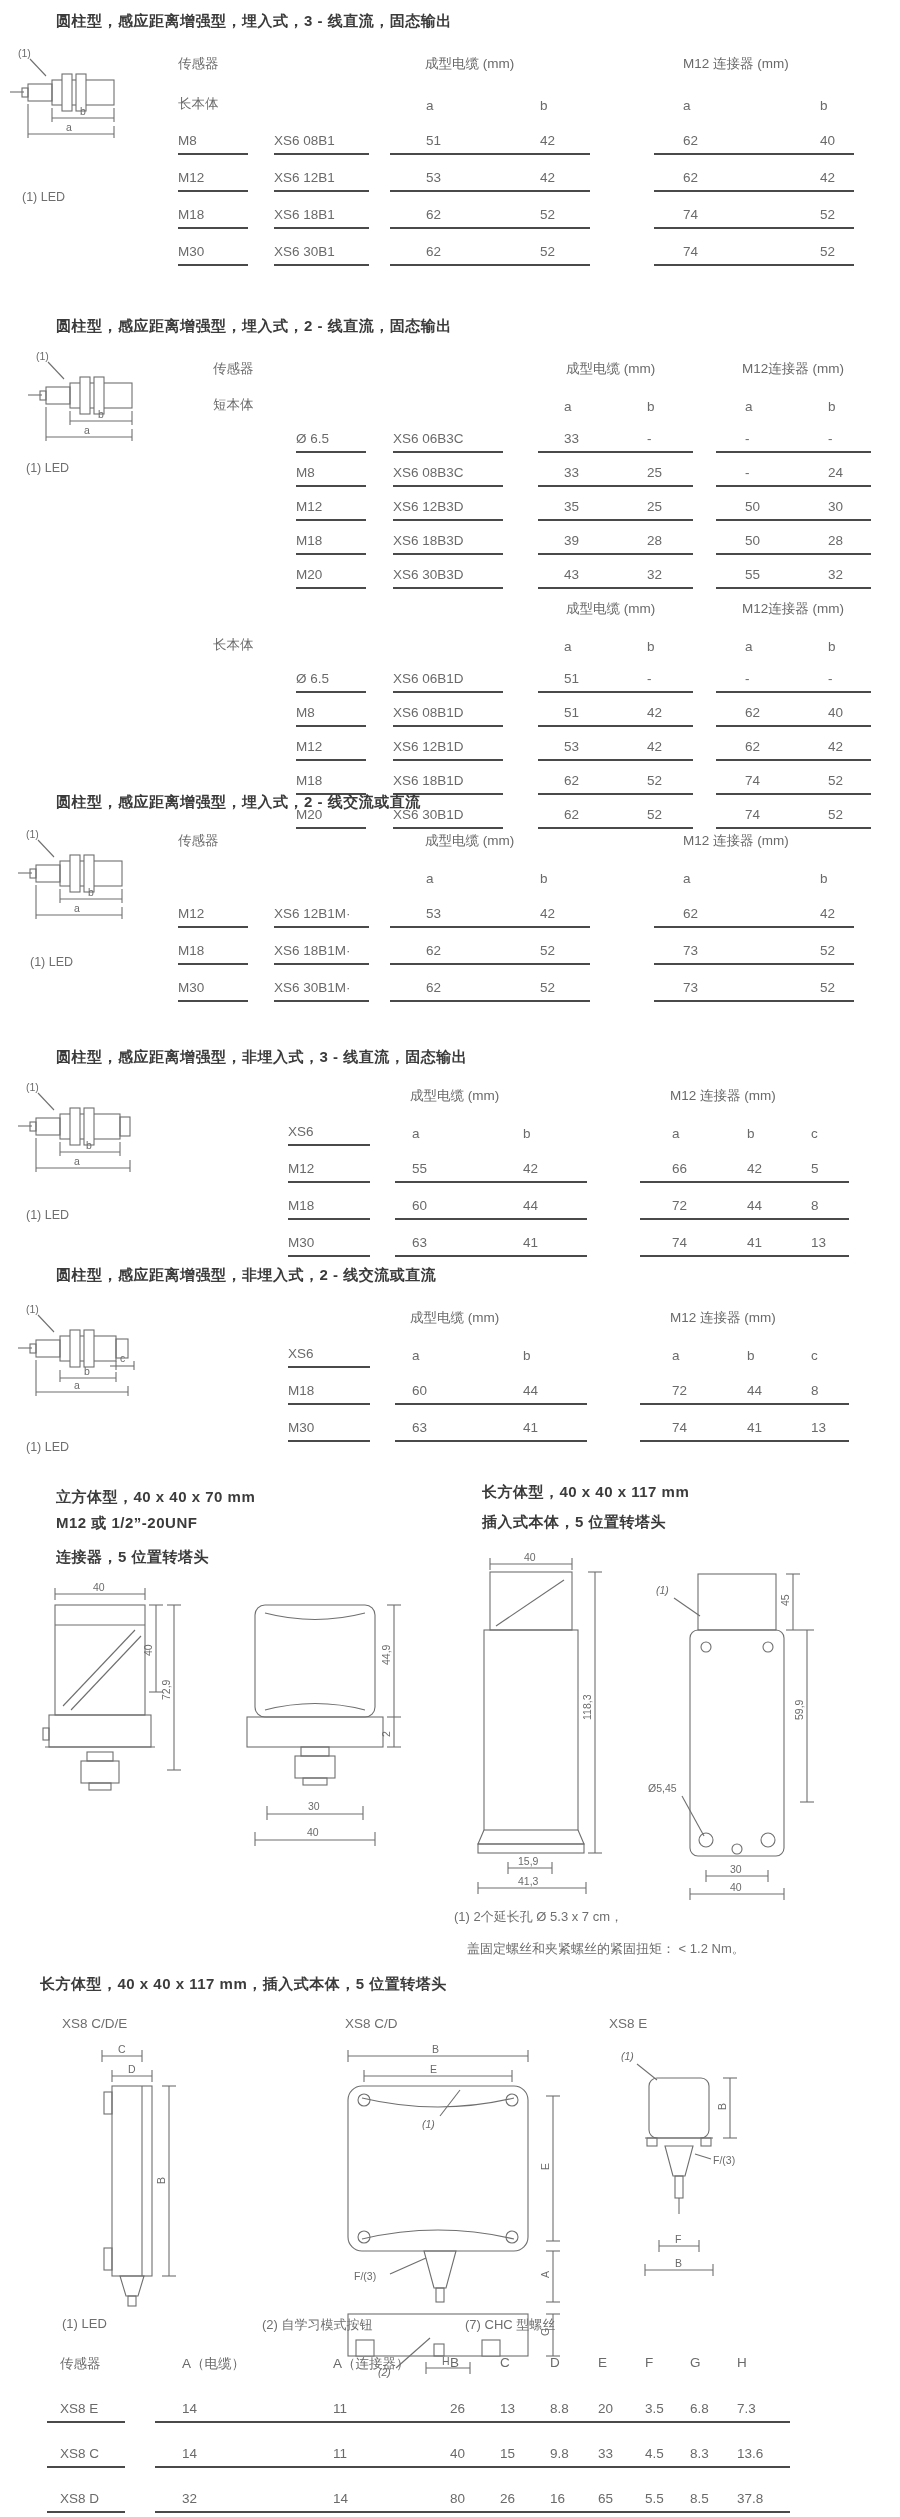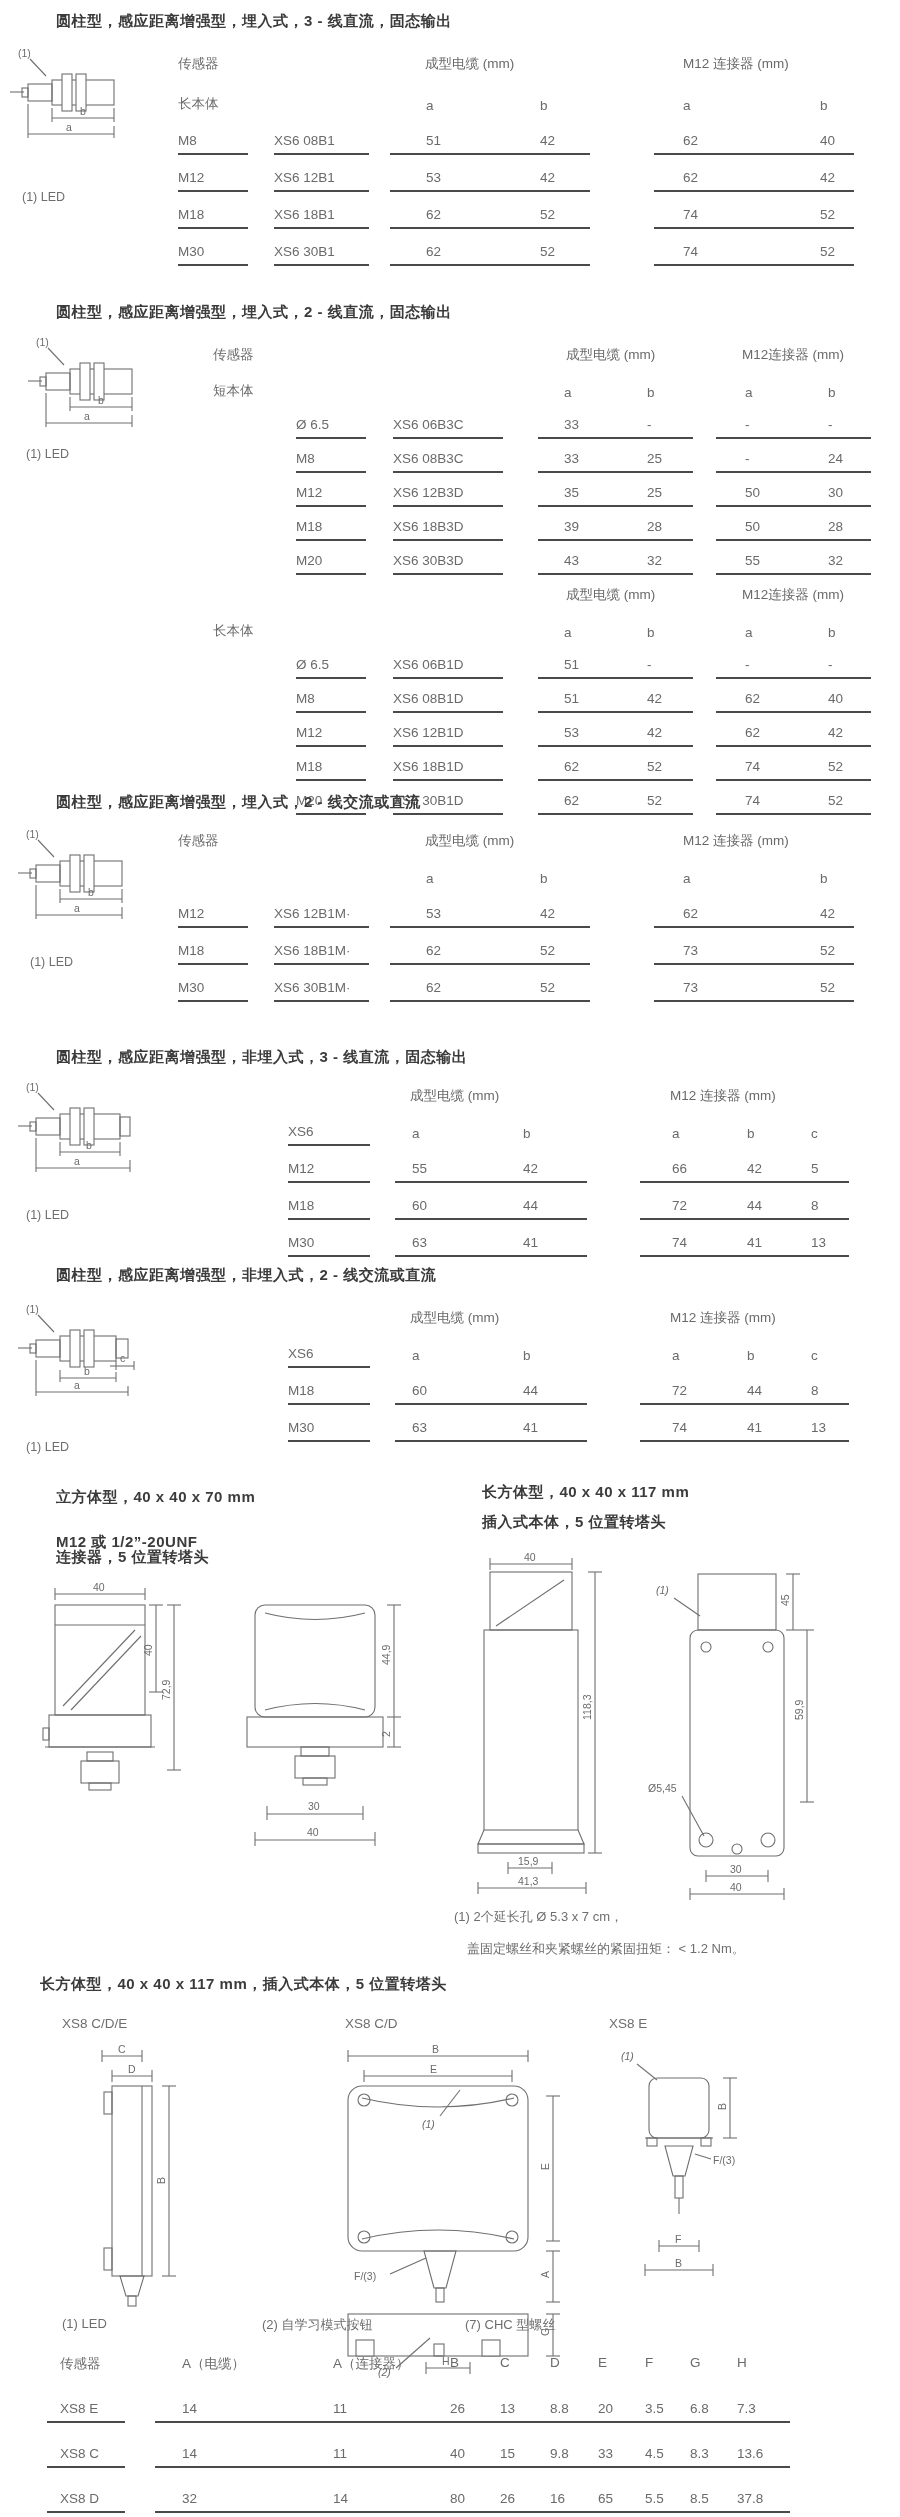--- a/index.html
+++ b/index.html
@@ -168,21 +168,21 @@
             </div>
           <div class="grp u">
               <div class="na cv">74</div>
               <div class="nb cv">52</div>
             </div>
         </div>
         </div>
     </div>
   </section>
 
-  <section style="top:295px;height:522px">
+  <section style="top:309px;height:522px">
     <div class="title" style="top:8px">圆柱型，感应距离增强型，埋入式，2 - 线直流，固态输出</div>
     <svg width="120" height="100" viewBox="0 0 120 100" style="left:26px;top:40px">
       <defs>
           <pattern id="p2" width="4" height="4" patternUnits="userSpaceOnUse" patternTransform="rotate(45)">
             <line x1="0" y1="0" x2="0" y2="4" stroke="#9a9a9a" stroke-width="1"></line>
           </pattern>
         </defs>
       <text x="10" y="11">(1)</text>
       <line x1="22" y1="13" x2="38" y2="30"></line>
       <line x1="2" y1="46" x2="16" y2="46"></line>
@@ -609,21 +609,21 @@
               <div class="nb cv">41</div>
               <div class="nc cv">13</div>
             </div>
         </div>
         </div>
     </div>
   </section>
 
   <section style="top:1480px;height:488px">
     <div class="title" style="top:8px">立方体型，40 x 40 x 70 mm</div>
-    <div class="title" style="top:53px">M12 或 1/2”-20UNF</div>
+    <div class="title" style="top:34px">M12 或 1/2”-20UNF</div>
     <div class="title" style="top:68px">连接器，5 位置转塔头</div>
     <div class="title" style="top:3px;left:482px">长方体型，40 x 40 x 117 mm</div>
     <div class="title" style="top:33px;left:482px">插入式本体，5 位置转塔头</div>
 
     <svg width="430" height="300" viewBox="0 0 430 300" style="left:15px;top:100px">
       <line x1="40" y1="8" x2="40" y2="20"></line>
         <line x1="130" y1="8" x2="130" y2="20"></line>
         <line x1="40" y1="14" x2="130" y2="14"></line>
       <text x="78" y="11">40</text>
       <rect x="40" y="25" width="90" height="110"></rect>

